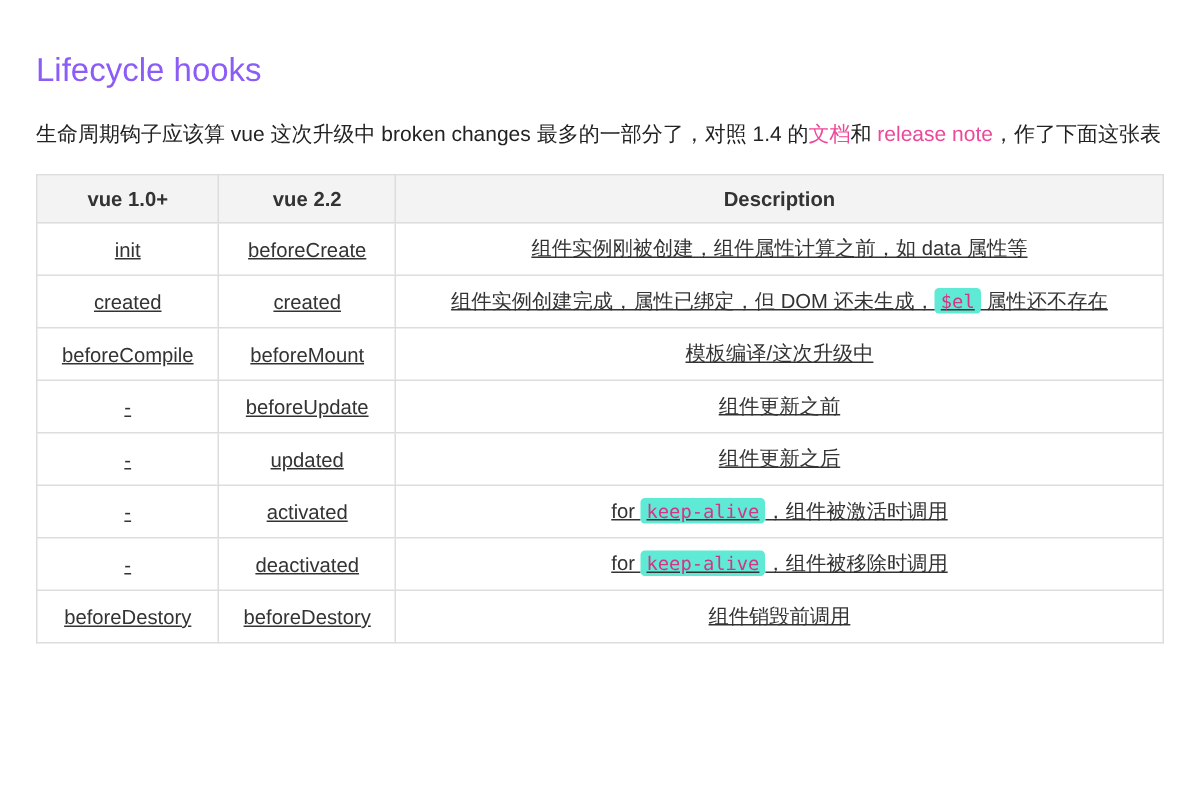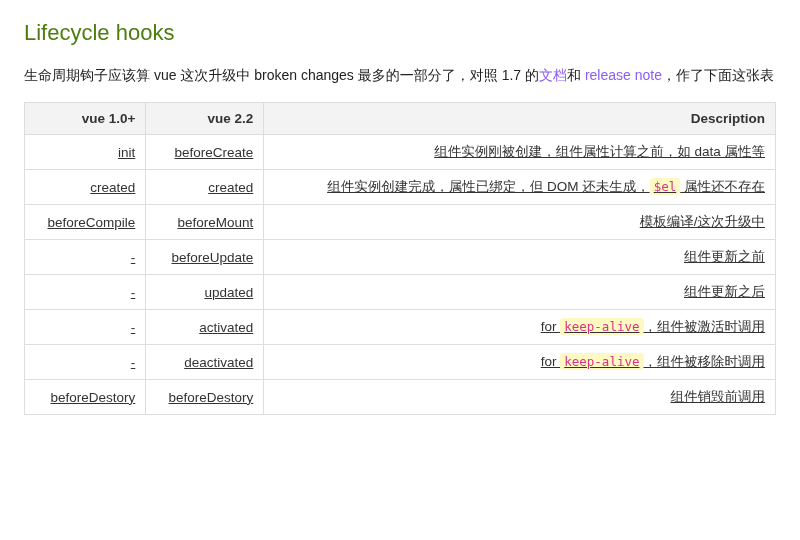--- a/index.html
+++ b/index.html
@@ -8,62 +8,62 @@
     padding: 20px 24px;
     font-family: -apple-system, BlinkMacSystemFont, "Segoe UI", "Helvetica Neue", Arial, "PingFang SC", "Hiragino Sans GB", "Microsoft YaHei", sans-serif;
     font-size: 14px;
     color: #222;
     background: #fff;
     width: 800px;
   }
   h2.title {
     font-size: 22px;
     font-weight: 500;
-    margin: 0 0 18px 0;
-    color: #4d7c0f;
+    margin: 14px 0 18px 0;
+    color: #8b5cf6;
   }
   p.intro {
     margin: 0 0 16px 0;
     line-height: 1.6;
   }
   p.intro .bold { font-weight: 400; }
-  a.link { color: #8b5cf6; text-decoration: none; }
+  a.link { color: #ec4899; text-decoration: none; }
   table.hooks {
     border-collapse: collapse;
     width: 100%;
     font-size: 13.5px;
   }
   table.hooks th, table.hooks td {
     border: 1px solid #ddd;
     padding: 8px 10px;
-    text-align: right;
+    text-align: center;
     vertical-align: middle;
   }
   table.hooks th {
     background: #f3f3f3;
     font-weight: 600;
     color: #333;
   }
   table.hooks td { color: #333; text-decoration: underline; }
   code.inline {
     font-family: ui-monospace, SFMono-Regular, Menlo, Consolas, monospace;
-    background: #fef9c3;
+    background: #5eead4;
     color: #d63384;
     padding: 1px 4px;
     border-radius: 3px;
     font-size: 12.5px;
   }
 </style>
 </head>
 <body>
 
 <h2 class="title">Lifecycle hooks</h2>
 
 <p class="intro">
-  <span class="bold">生命周期钩子</span><span>应该算 vue 这次升级中 broken changes 最多的一部分了，对照 1.7 的</span><a class="link" href="#">文档</a><span>和 </span><a class="link" href="#">release note</a><span>，作了下面这张表</span>
+  <span class="bold">生命周期钩子</span><span>应该算 vue 这次升级中 broken changes 最多的一部分了，对照 1.4 的</span><a class="link" href="#">文档</a><span>和 </span><a class="link" href="#">release note</a><span>，作了下面这张表</span>
 </p>
 
 <table class="hooks">
   <thead>
     <tr>
       <th>vue 1.0+</th>
       <th>vue 2.2</th>
       <th>Description</th>
     </tr>
   </thead>

